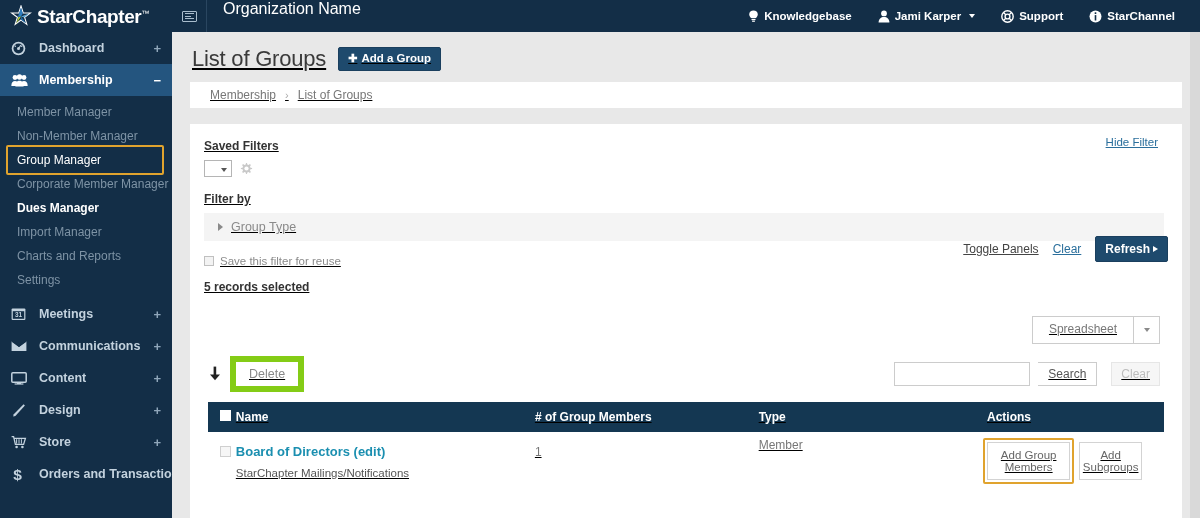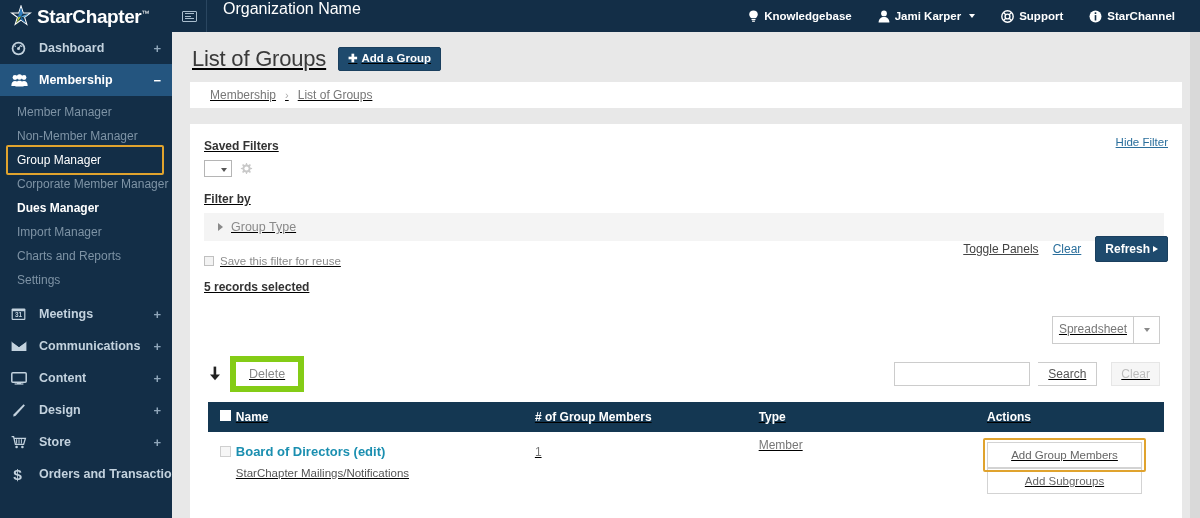--- a/index.html
+++ b/index.html
@@ -124,21 +124,21 @@
   }
   .bc-sep { color: #aaaaaa; font-size: 11px; }
 
   .panel {
     background: #ffffff; margin: 16px 18px 0 18px; flex: 1 1 auto; min-height: 0;
     position: relative; overflow: hidden;
   }
 
   .filter-area { padding: 15px 18px 0 14px; position: relative; }
   .hide-filter {
-    position: absolute; right: 14px; top: 12px; font-size: 11.5px; color: #2b6f9c;
+    position: absolute; right: 24px; top: 12px; font-size: 11.5px; color: #2b6f9c;
     text-decoration: underline; cursor: pointer;
   }
   .lbl-bold { font-size: 12px; font-weight: bold; color: #333333; }
   .saved-row { display: flex; align-items: center; gap: 7px; margin-top: 7px; }
   .mini-select {
     width: 28px; height: 17px; border: 1px solid #b5b5b5; background: #ffffff;
     position: relative; cursor: pointer;
   }
   .mini-select::after {
     content: ""; position: absolute; right: 4px; top: 7px;
@@ -179,21 +179,21 @@
     width: 0; height: 0; border-top: 3.5px solid transparent; border-bottom: 3.5px solid transparent;
     border-left: 5px solid #ffffff;
   }
 
   .records-sel { margin: 13px 0 0 14px; font-size: 12px; font-weight: bold; color: #333333; }
 
   .spread-row { display: flex; justify-content: flex-end; padding: 22px 22px 0 0; }
   .btn-grp { display: flex; }
   .btn-light {
     background: #ffffff; border: 1px solid #cccccc; color: #777777; font-size: 12px;
-    padding: 6px 6px; cursor: pointer; line-height: 1.15;
+    padding: 6px 16px; cursor: pointer; line-height: 1.15;
   }
   .btn-light.split { padding: 6px 8px; border-left: none; position: relative; width: 26px; }
   .btn-light.split::after {
     content: ""; position: absolute; left: 50%; top: 50%; margin-left: -3px; margin-top: -2px;
     border-left: 3.5px solid transparent; border-right: 3.5px solid transparent;
     border-top: 4px solid #8a8a8a;
   }
 
   .toolbar-row {
     display: flex; align-items: center; padding: 12px 22px 10px 18px; gap: 8px;
@@ -240,21 +240,21 @@
     display: inline-block; margin-top: 14px; margin-left: 12px; cursor: pointer;
   }
   .g-name {
     color: #1b8fb0; font-size: 13px; font-weight: bold; cursor: pointer; display: inline-block;
     padding-top: 12px;
   }
   .g-sub { color: #555555; font-size: 11.5px; padding-top: 7px; }
   .g-count { color: #777777; font-size: 12px; padding-top: 13px; }
   .g-type { color: #777777; font-size: 12px; padding-top: 6px; }
   .act-cell { position: relative; padding-top: 10px !important; padding-right: 22px !important; }
-  .act-stack { display: flex; flex-direction: column; align-items: stretch; width: 155px; }
+  .act-stack { display: flex; flex-direction: row; align-items: stretch; width: 155px; gap: 9px; }
   .act-btn {
     background: #ffffff; border: 1px solid #d3d3d3; color: #666666; font-size: 11.5px;
     padding: 6px 0; text-align: center; cursor: pointer;
   }
   .act-wrap-hl { position: relative; }
   .act-hl-box {
     position: absolute; left: -4px; right: -4px; top: -4px; bottom: -4px;
     border: 2px solid #e0a32e; border-radius: 2px; pointer-events: none;
   }
 </style>

